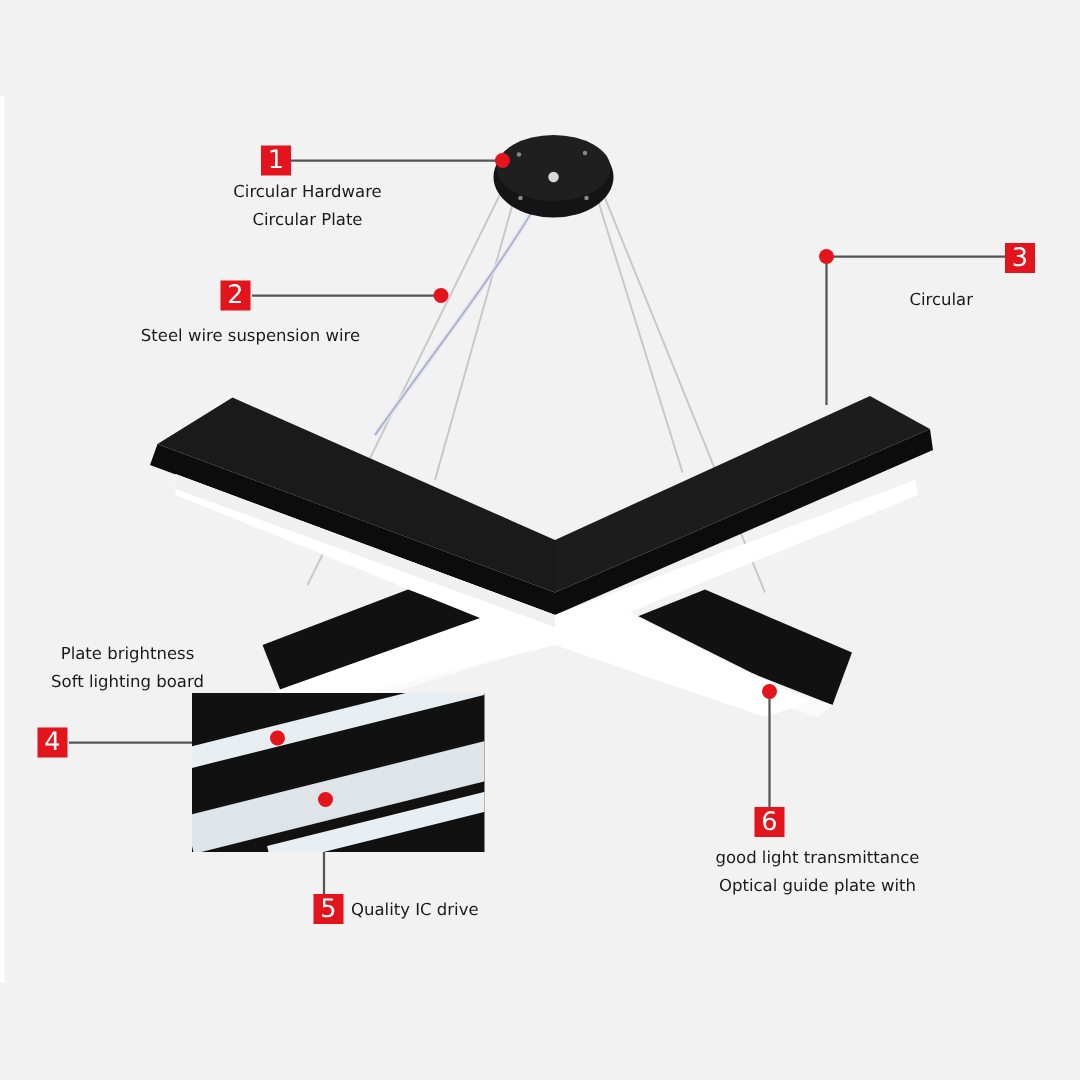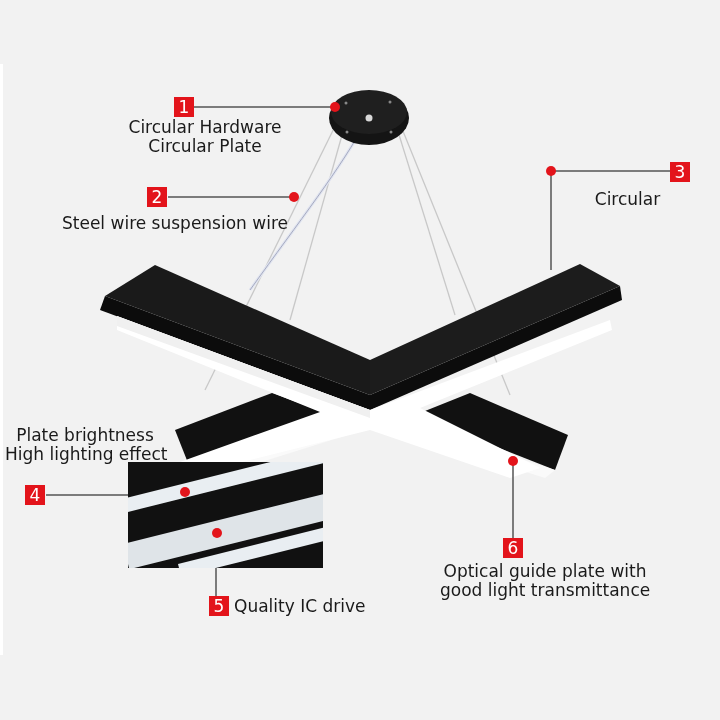--- a/index.html
+++ b/index.html
@@ -1,20 +1,20 @@
 <!DOCTYPE html>
 <html><head>
 <meta charset="utf-8">
 <style>
   html,body{margin:0;padding:0;}
   body{width:720px;height:720px;background:#f2f2f2;position:relative;overflow:hidden;font-family:"DejaVu Sans","Liberation Sans",sans-serif;}
   .frame-edge{position:absolute;left:0;top:64px;width:3px;height:591px;background:#fff;}
   svg.scene{position:absolute;left:0;top:0;}
   .badge{position:absolute;width:20px;height:20px;background:#e3141b;color:#fff;font-size:17px;line-height:20px;text-align:center;font-weight:normal;}
-  .label{position:absolute;color:#1a1a1a;font-size:17px;line-height:19px;text-align:center;white-space:nowrap;}
+  .label{position:absolute;color:#1a1a1a;font-size:11px;line-height:19px;text-align:center;white-space:nowrap;}
   .label.left{text-align:right;}
   .inset{position:absolute;left:128px;top:462px;width:195px;height:106px;background:#111;overflow:hidden;}
   .strip{position:absolute;background:#e9eef2;transform-origin:left top;}
 </style>
 </head>
 <body>
 
 <div class="frame-edge"></div>
 
 <svg class="scene" width="720" height="720" viewBox="0 0 720 720">
@@ -96,21 +96,21 @@
   <div>Circular Plate</div>
 </div>
 <div class="label" style="left:62px;top:214px;width:210px;">
   <div>Steel wire suspension wire</div>
 </div>
 <div class="label" style="left:560px;top:190px;width:135px;">
   <div>Circular</div>
 </div>
 <div class="label" style="left:5px;top:426px;width:160px;">
   <div>Plate brightness</div>
-  <div>High lighting effect</div>
+  <div>Soft lighting board</div>
 </div>
 <div class="label left" style="left:234px;top:597px;">
   <div>Quality IC drive</div>
 </div>
 <div class="label" style="left:440px;top:562px;width:210px;">
+  <div>good light transmittance</div>
   <div>Optical guide plate with</div>
-  <div>good light transmittance</div>
 </div>
 
 </body></html>

